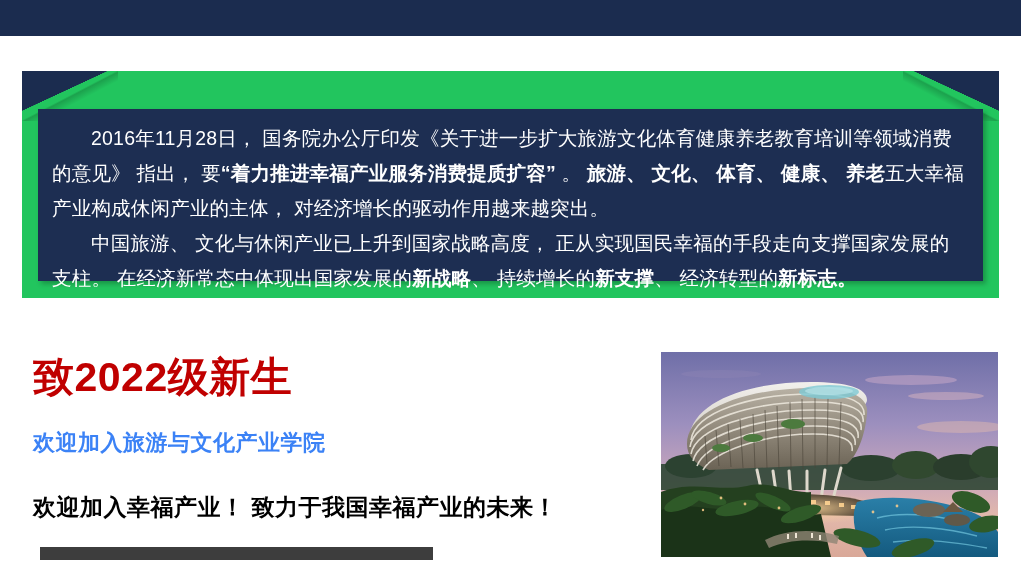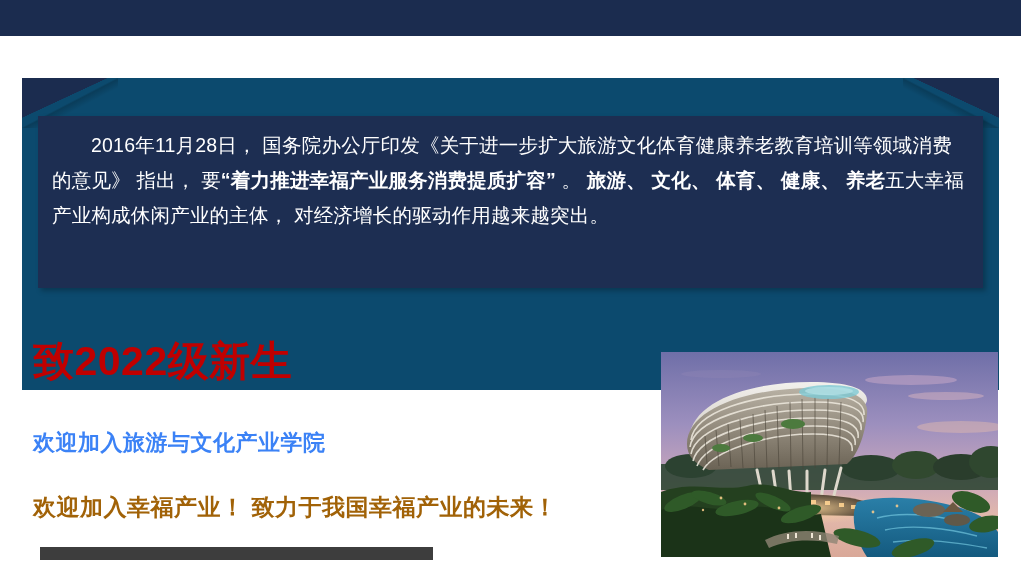--- a/index.html
+++ b/index.html
@@ -21,24 +21,24 @@
     left: 0; top: 0;
     width: 1021px;
     height: 36px;
     background: #1b2c4f;
   }
 
   
   .quote-card {
     position: absolute;
     left: 22px;
-    top: 78px;
+    top: 71px;
     width: 977px;
-    height: 312px;
-    background: #0c4a6e;
+    height: 227px;
+    background: #22c55e;
     box-sizing: border-box;
   }
   .corner-tl, .corner-tr {
     position: absolute;
     top: 0;
     width: 86px;
     height: 40px;
   }
   .corner-tl {
     left: 0;
@@ -85,21 +85,21 @@
     word-break: break-all;
   }
   .quote-p .b {
     font-weight: bold;
   }
 
   
   .headline-red {
     position: absolute;
     left: 33px;
-    top: 334px;
+    top: 350px;
     font-size: 41px;
     font-weight: bold;
     color: #c00000;
     letter-spacing: 0.5px;
     white-space: nowrap;
   }
   .headline-navy {
     position: absolute;
     left: 33px;
     top: 428px;
@@ -108,21 +108,21 @@
     color: #3b82f6;
     letter-spacing: 0.5px;
     white-space: nowrap;
   }
   .headline-orange {
     position: absolute;
     left: 33px;
     top: 492px;
     font-size: 23px;
     font-weight: bold;
-    color: #a16207;
+    color: #000000;
     letter-spacing: 0.5px;
     white-space: nowrap;
   }
 
   
   .bottom-rule {
     position: absolute;
     left: 40px;
     top: 547px;
     width: 393px;
@@ -148,20 +148,21 @@
 <div class="top-banner"></div>
 
 <div class="quote-card">
   <div class="corner-tl"></div>
   <div class="corner-shadow-l"></div>
   <div class="corner-tr"></div>
   <div class="corner-shadow-r"></div>
 
   <div class="quote-inner">
     <p class="quote-p"><span>2016年11月28日， 国务院办公厅印发《关于进一步扩大旅游文化体育健康养老教育培训等领域消费的意见》 指出， 要</span><span class="b">“着力推进幸福产业服务消费提质扩容”</span><span> 。 </span><span class="b">旅游、 文化、 体育、 健康、 养老</span><span>五大幸福产业构成休闲产业的主体， 对经济增长的驱动作用越来越突出。</span></p>
+    <p class="quote-p"><span>中国旅游、 文化与休闲产业已上升到国家战略高度， 正从实现国民幸福的手段走向支撑国家发展的支柱。 在经济新常态中体现出国家发展的</span><span class="b">新战略</span><span>、 持续增长的</span><span class="b">新支撑</span><span>、 经济转型的</span><span class="b">新标志。</span></p>
   </div>
 </div>
 
 <div class="headline-red">致2022级新生</div>
 <div class="headline-navy">欢迎加入旅游与文化产业学院</div>
 <div class="headline-orange">欢迎加入幸福产业！ 致力于我国幸福产业的未来！</div>
 
 <div class="bottom-rule"></div>
 
 <div class="photo">

